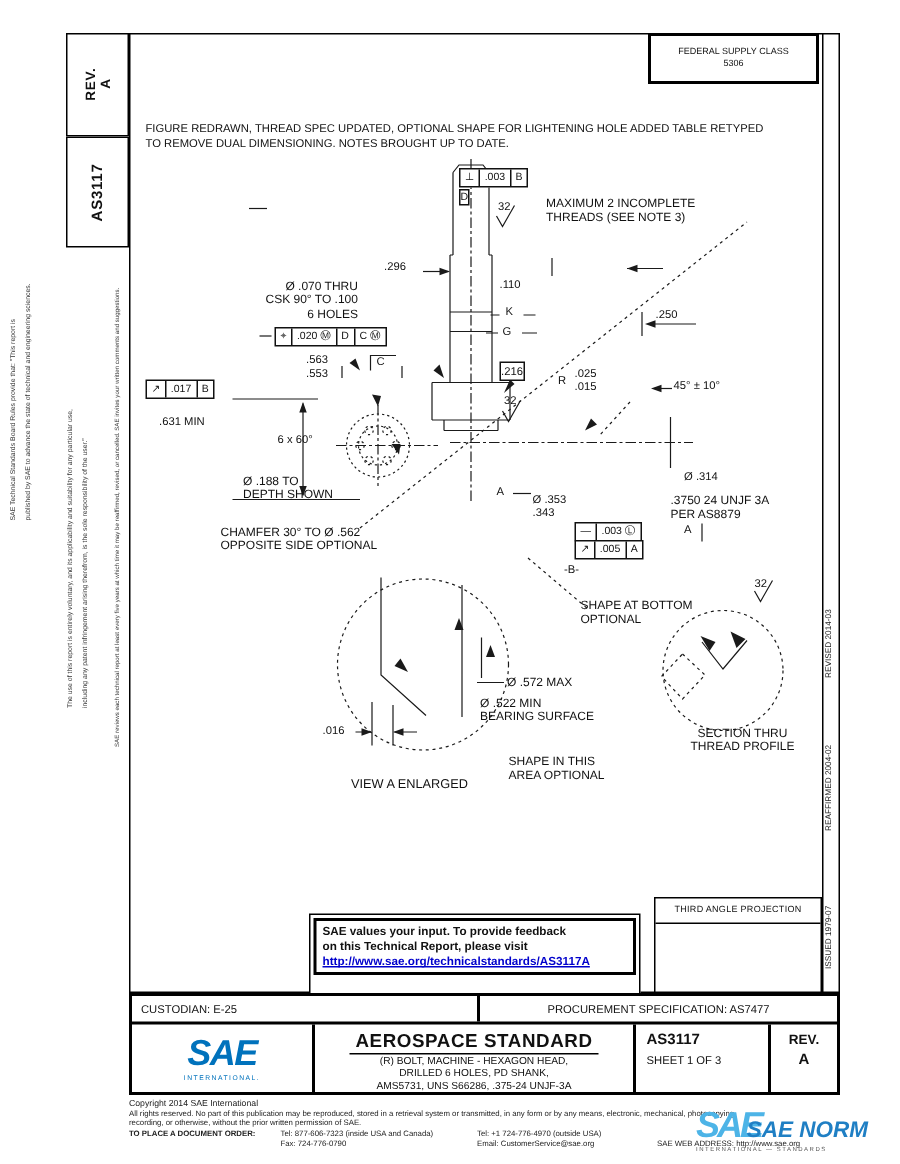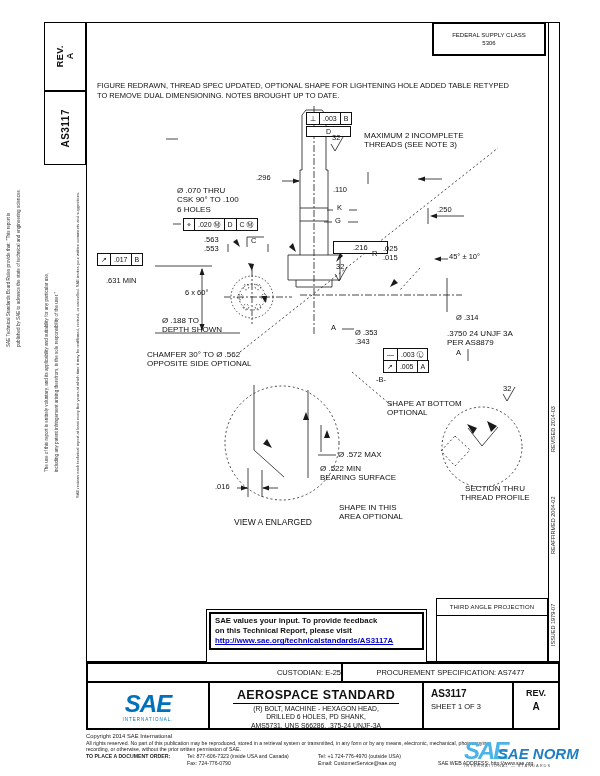--- a/index.html
+++ b/index.html
@@ -14,33 +14,33 @@
   .vtext{writing-mode:vertical-rl;transform:rotate(180deg);position:absolute;
          font-size:4.6px;color:#333;overflow:hidden;line-height:1.1;}
   .vbox{position:absolute;border:1px solid #000;display:flex;align-items:center;
         justify-content:center;box-sizing:border-box;background:#fff;}
   .vbox .vlab{writing-mode:vertical-rl;transform:rotate(180deg);text-align:center;
         font-weight:bold;white-space:pre-line;letter-spacing:.5px;}
   .fcf{position:absolute;display:flex;border:1px solid #111;background:#fff;
        font-size:7px;line-height:1;align-items:stretch;}
   .fcf .cell{padding:2px 3px;border-left:1px solid #111;display:flex;align-items:center;}
   .fcf .cell:first-child{border-left:none;}
-  .databox{position:absolute;border:1px solid #111;font-size:7.5px;padding:1px 19px;background:#fff;}
+  .databox{position:absolute;border:1px solid #111;font-size:7.5px;padding:1px 0;background:#fff;}
   .caption{position:absolute;left:86px;width:462px;text-align:center;
            color:var(--accent-blue);font-size:8px;letter-spacing:.3px;}
   .fb-outer{position:absolute;left:206px;top:609px;width:221px;height:58px;
             border:1px solid #000;box-sizing:border-box;background:#fff;}
   .fb-inner{margin:2px;border:2px solid #000;padding:2px 4px;font-size:7.8px;
             font-weight:bold;line-height:1.3;}
   .fb-inner .url{color:var(--link-blue);text-decoration:underline;cursor:pointer;}
   .tb{position:absolute;left:86px;top:662px;width:474px;height:68px;
       border:2px solid #000;box-sizing:border-box;display:flex;flex-direction:column;background:#fff;}
   .tb-r1{display:flex;height:19px;border-bottom:2px solid #000;box-sizing:border-box;}
-  .tb-r1 .c1{width:255px;border-right:2px solid #000;box-sizing:border-box;
-             font-size:7.5px;line-height:17px;padding-left:6px;text-align:right;}
+  .tb-r1 .c1{width:232px;border-right:2px solid #000;box-sizing:border-box;
+             font-size:7.5px;line-height:17px;padding-left:6px;}
   .tb-r1 .c2{flex:1;font-size:7.5px;line-height:17px;text-align:center;}
   .tb-r2{display:flex;flex:1;}
   .tb-r2 > div{box-sizing:border-box;}
   .cell-logo{width:122px;border-right:2px solid #000;display:flex;flex-direction:column;
              align-items:center;justify-content:center;}
   .cell-title{width:214px;border-right:2px solid #000;text-align:center;padding-top:2px;}
   .cell-num{width:90px;border-right:2px solid #000;padding:5px 0 0 7px;}
   .cell-rev{flex:1;text-align:center;padding-top:5px;}
   .doc-type{font-size:12.5px;font-weight:bold;letter-spacing:.4px;display:inline-block;
             border-bottom:1.5px solid #000;padding:0 4px 1px;}
@@ -208,21 +208,21 @@
   <div class="fcf" style="left:383px;top:360px;">
     <div class="cell">↗</div>
     <div class="cell">.005</div>
     <div class="cell">A</div>
   </div>
 
   <div class="lbl s8" style="left:364px;top:131px;">MAXIMUM 2 INCOMPLETE
 THREADS (SEE NOTE 3)</div>
   <div class="lbl" style="left:332px;top:134px;">32</div>
   <div class="lbl" style="left:256px;top:174px;">.296</div>
-  <div class="lbl s8" style="left:177px;top:186px;">Ø .070 THRU
+  <div class="lbl s8" style="left:177px;top:186px;text-align:right;">Ø .070 THRU
 CSK 90° TO .100
 6 HOLES</div>
   <div class="lbl" style="left:333px;top:186px;">.110</div>
   <div class="lbl" style="left:337px;top:204px;">K</div>
   <div class="lbl" style="left:335px;top:217px;">G</div>
   <div class="lbl" style="left:437px;top:206px;">.250</div>
   <div class="lbl" style="left:204px;top:236px;">.563
 .553</div>
   <div class="lbl" style="left:251px;top:237px;">C</div>
   <div class="databox" style="left:333px;top:241px;">.216</div>

